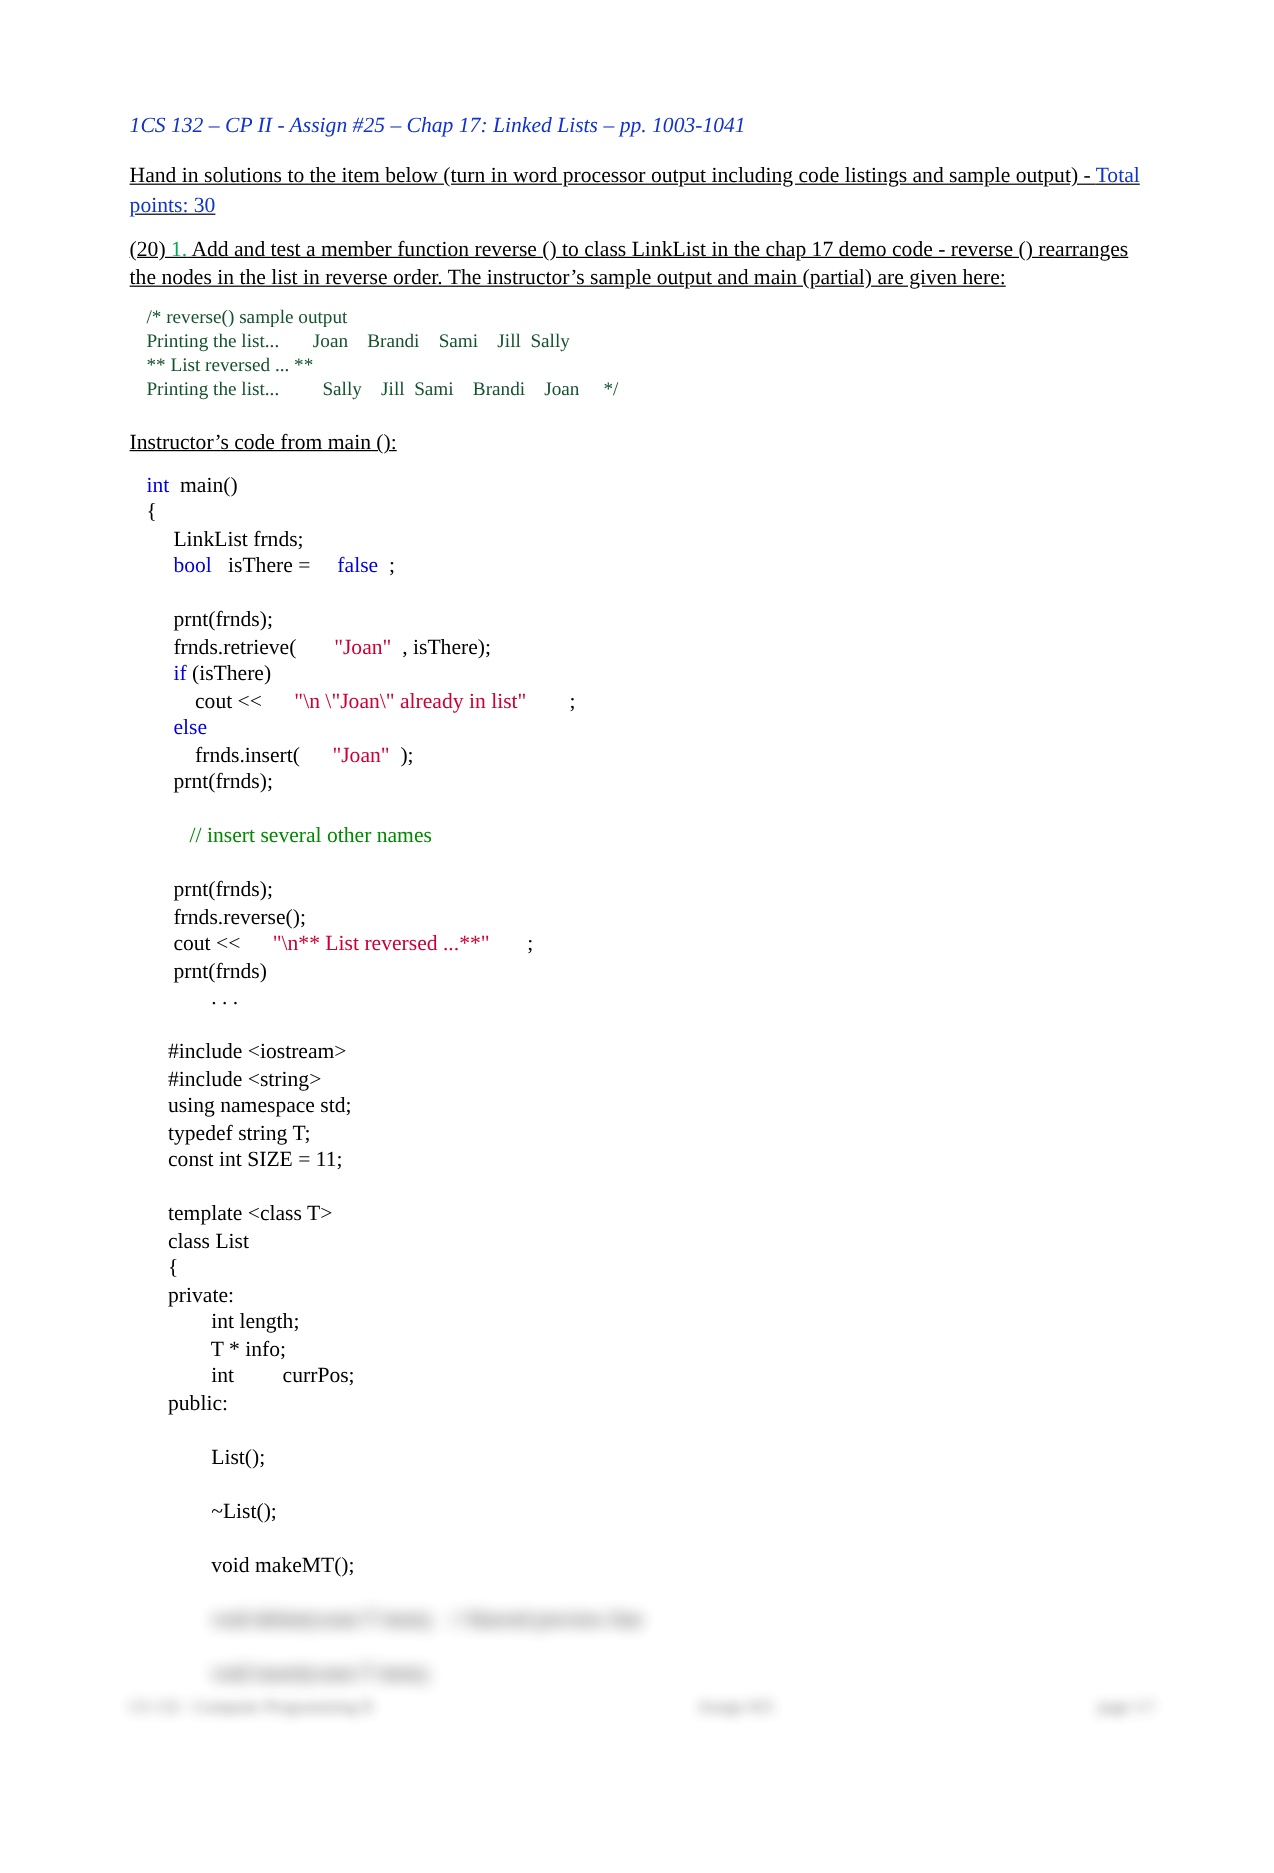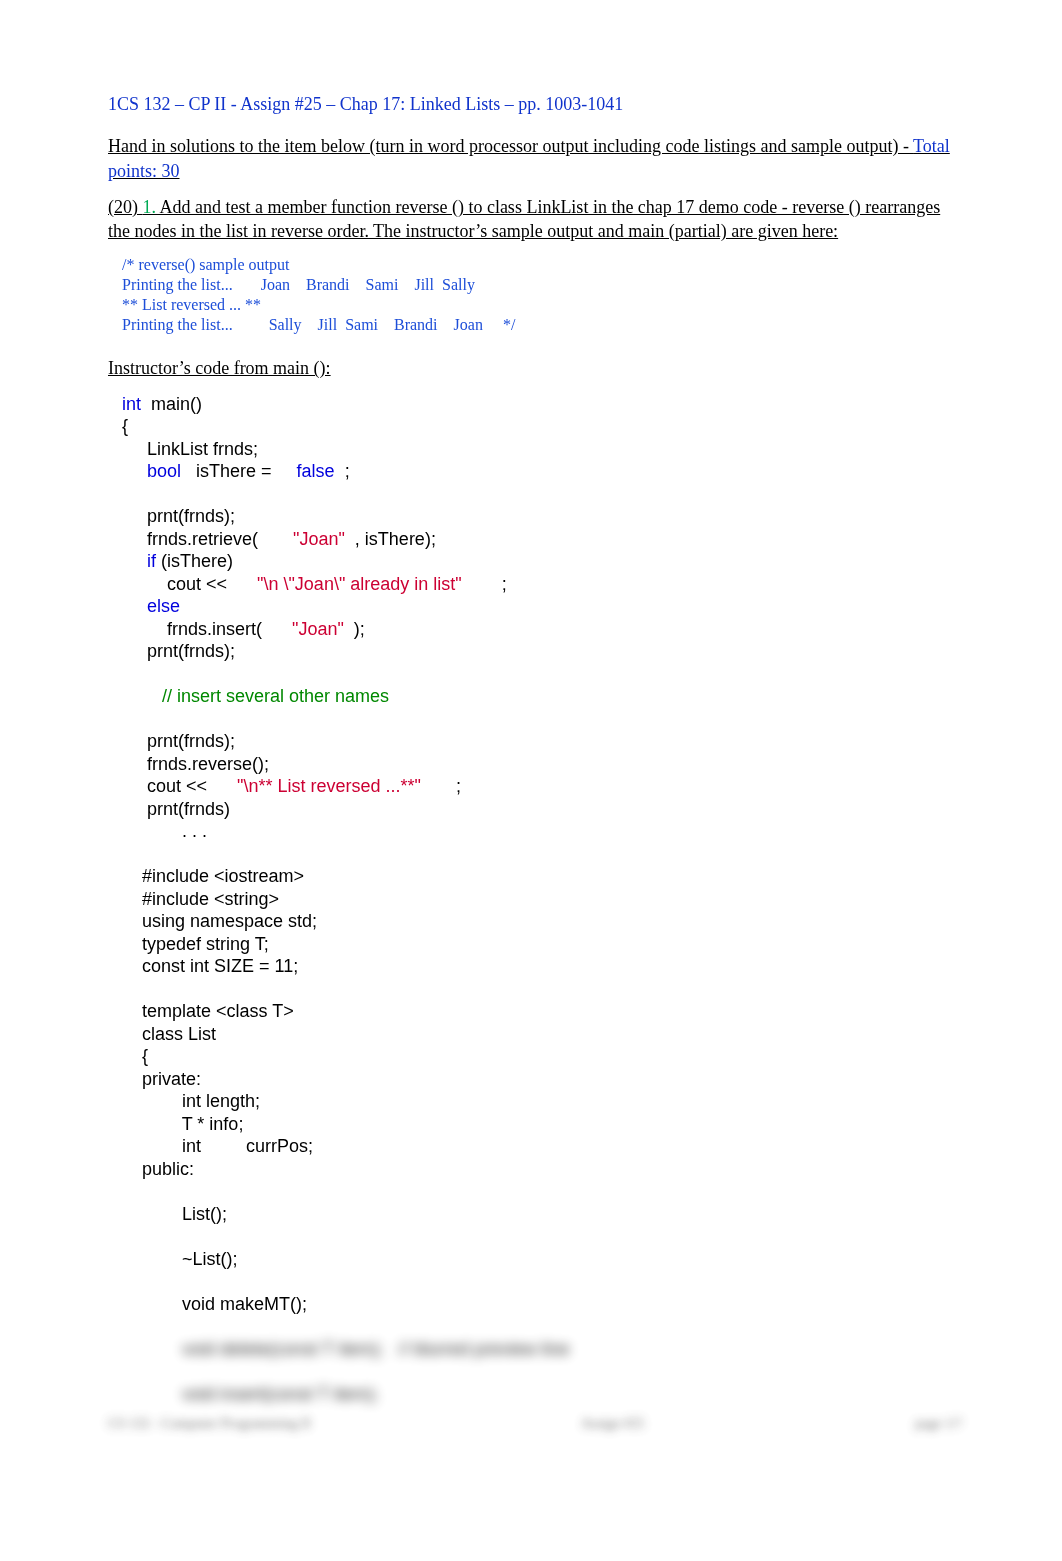--- a/index.html
+++ b/index.html
@@ -14,38 +14,39 @@
     width: 1062px;
     min-height: 1561px;
     padding: 92px 100px 40px 108px;
     box-sizing: border-box;
     position: relative;
   }
   .title {
     color: #1033cc;
     font-size: 18px;
     margin-bottom: 18px;
+    font-style: italic;
   }
   .para {
     margin-bottom: 12px;
     text-decoration: underline;
   }
   .blue { color: #1033cc; }
   .green-dark { color: #00aa55; }
   .code-block {
-    font-family: Liberation Sans, sans-serif;
+    font-family: Liberation Serif, serif;
     font-size: 18px;
     white-space: pre;
     margin: 10px 0 10px 0;
     line-height: 1.25;
     padding-left: 14px;
   }
   .sample-output {
     font-size: 16px;
-    color: #1d4ed8;
+    color: #14532d;
     white-space: pre;
     line-height: 1.25;
     margin: 8px 0 21px 0;
     padding-left: 14px;
   }
   .kw-blue { color: #0000dd; }
   .lit-red { color: #cc0033; }
   .cm-green { color: #008800; }
   .blur-area {
     filter: blur(6px);

